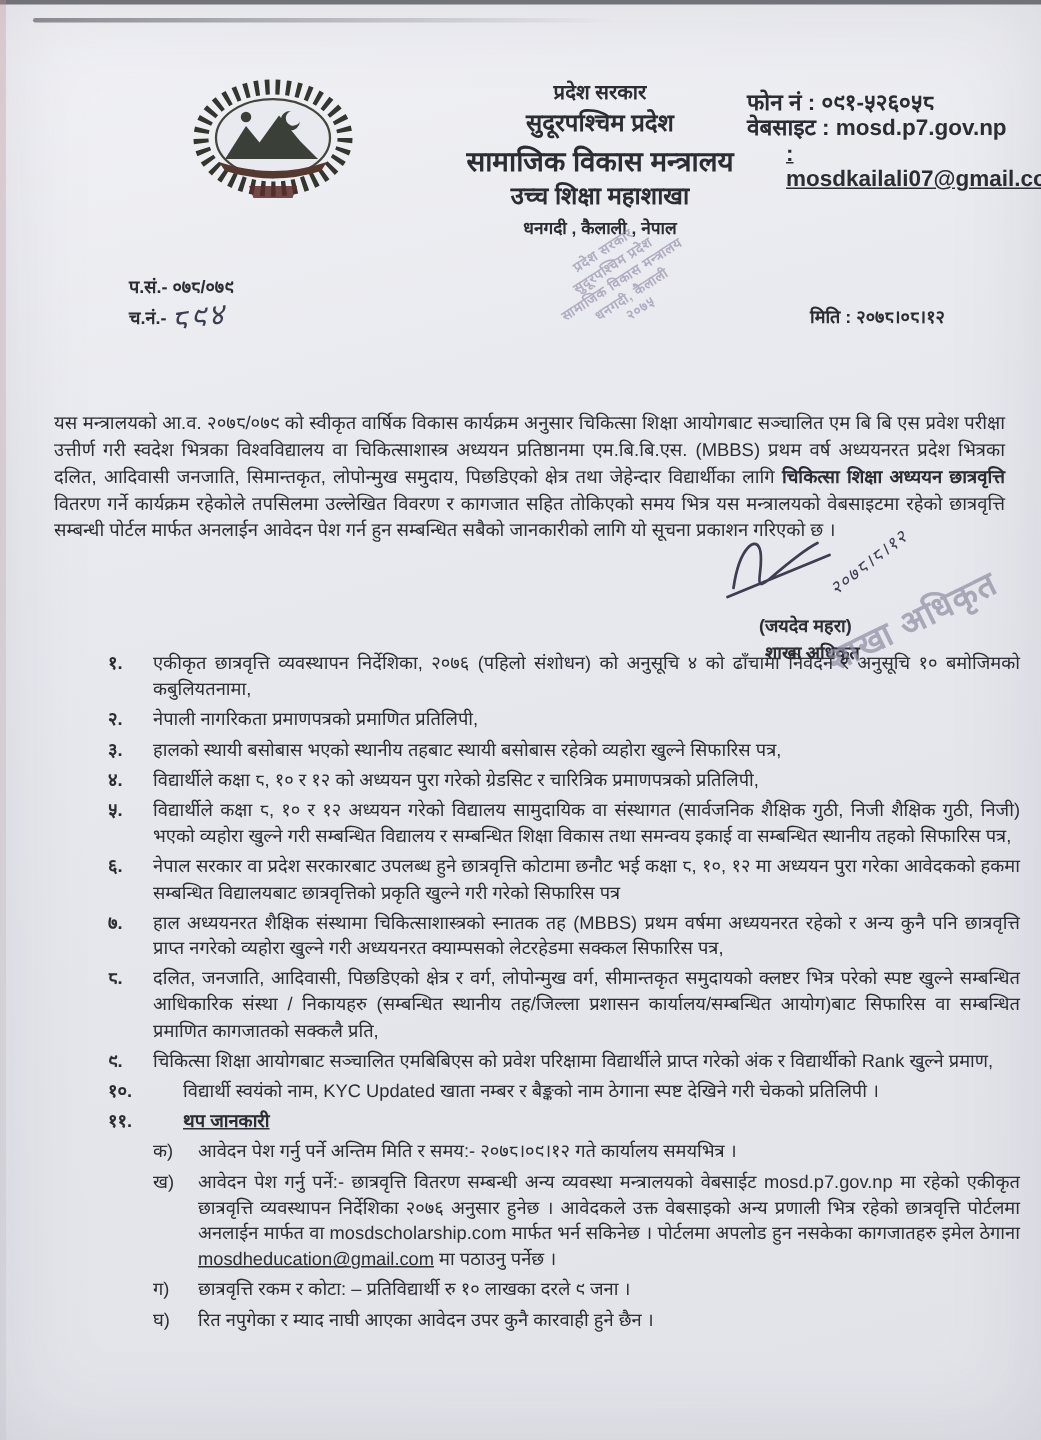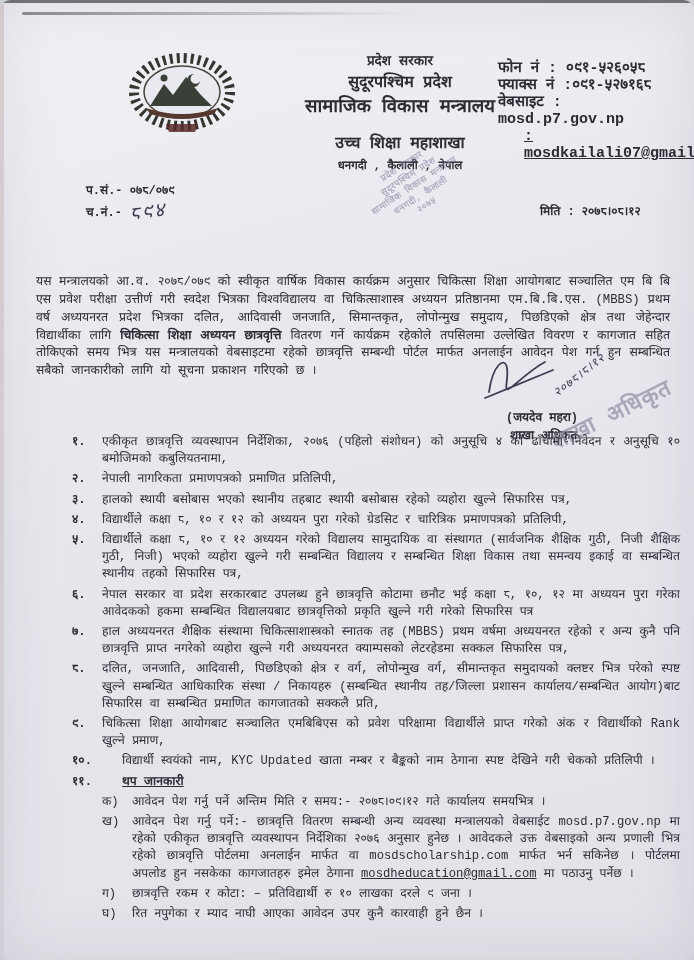--- a/index.html
+++ b/index.html
@@ -2,37 +2,36 @@
 <html lang="ne"><head>
 <meta charset="utf-8">
 <style>
   html,body{margin:0;padding:0;background:#cfd0d6;}
   .doc{
     position:relative;
     width:694px;height:960px;
     margin:0 auto;
     overflow:hidden;
     background:linear-gradient(165deg,#f1f1f5 0%,#e9eaef 30%,#e5e6ec 60%,#e2e3e9 100%);
-    font-family:Liberation Mono, monospace;
+    font-family:Liberation Sans, sans-serif;
     color:#2c2c34;
     box-shadow:inset 0 0 60px rgba(120,120,140,.18);
-    border-radius:11px;
   }
   .scan-edge-top{position:absolute;top:0;left:0;right:0;height:3px;background:#55555d;opacity:.8;}
   .scan-smudge{position:absolute;top:12px;left:22px;width:390px;height:3px;
     background:linear-gradient(90deg,rgba(60,60,70,.55),rgba(60,60,70,.25) 55%,rgba(60,60,70,0));border-radius:2px;}
   .scan-edge-left{position:absolute;top:0;left:0;width:4px;bottom:0;background:linear-gradient(180deg,rgba(190,150,150,.35),rgba(160,160,175,.15));}
 
   
   .emblem{position:absolute;left:126px;top:50px;width:112px;height:92px;}
   .head-center{position:absolute;left:240px;top:54px;width:320px;text-align:center;line-height:1.15;}
   .hc-gov{font-size:13.5px;font-weight:bold;}
   .hc-prov{font-size:16px;font-weight:bold;margin-top:4px;}
   .hc-min{font-size:18.5px;font-weight:bold;margin-top:5px;}
-  .hc-dep{font-size:16px;font-weight:bold;margin-top:17px;}
+  .hc-dep{font-size:16px;font-weight:bold;margin-top:5px;}
   .hc-addr{font-size:11.5px;font-weight:bold;margin-top:5px;}
   .contact{position:absolute;left:498px;top:60px;width:192px;font-size:15px;font-weight:bold;line-height:17px;}
   .contact .u{text-decoration:underline;}
 
   
   .faint-stamp{
     position:absolute;left:340px;top:158px;width:150px;
     transform:rotate(-33deg);transform-origin:center;
     text-align:center;color:#8f87a4;opacity:.62;
     font-size:9px;font-weight:bold;line-height:11.5px;letter-spacing:.5px;
@@ -94,21 +93,20 @@
   <div class="head-center">
     <div class="hc-gov">प्रदेश सरकार</div>
     <div class="hc-prov">सुदूरपश्चिम प्रदेश</div>
     <div class="hc-min">सामाजिक विकास मन्त्रालय</div>
     <div class="hc-dep">उच्च शिक्षा महाशाखा</div>
     <div class="hc-addr">धनगदी , कैलाली , नेपाल</div>
   </div>
 
   <div class="contact">
     <div>फोन नं : ०९१-५२६०५८</div>
-    <div>फ्याक्स नं :०९१-५२७१६८</div>
     <div>वेबसाइट : mosd.p7.gov.np</div>
     <div style="padding-left:26px;"><span class="u">: mosdkailali07@gmail.com</span></div>
   </div>
 
   <div class="faint-stamp">
     <div>प्रदेश सरकार</div>
     <div>सुदूरपश्चिम प्रदेश</div>
     <div>सामाजिक विकास मन्त्रालय</div>
     <div>धनगदी, कैलाली</div>
     <div>२०७५</div>

